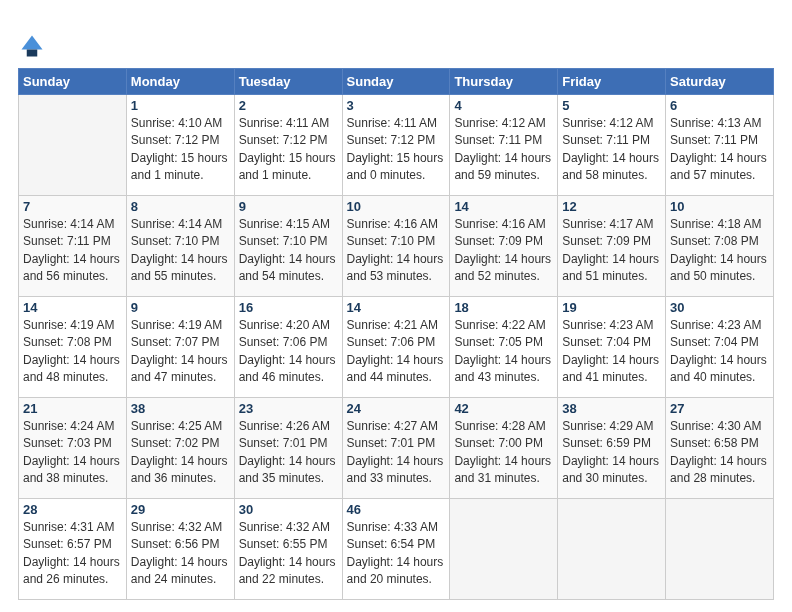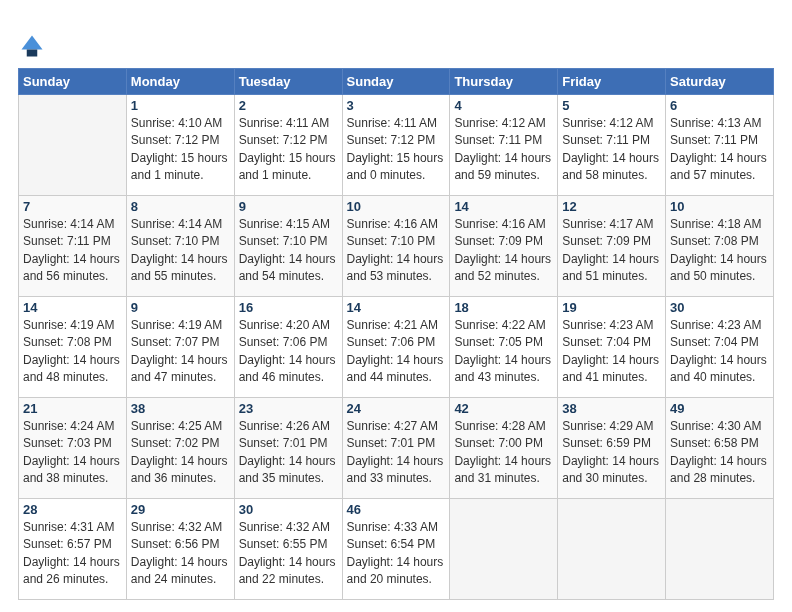--- a/index.html
+++ b/index.html
@@ -244,21 +244,21 @@
           </td>
           <td>
             <div class="day-number">42</div>
             <div class="day-info">Sunrise: 4:28 AM<br>Sunset: 7:00 PM<br>Daylight: 14 hours and 31 minutes.</div>
           </td>
           <td>
             <div class="day-number">38</div>
             <div class="day-info">Sunrise: 4:29 AM<br>Sunset: 6:59 PM<br>Daylight: 14 hours and 30 minutes.</div>
           </td>
           <td>
-            <div class="day-number">49</div>
+            <div class="day-number">27</div>
             <div class="day-info">Sunrise: 4:30 AM<br>Sunset: 6:58 PM<br>Daylight: 14 hours and 28 minutes.</div>
           </td>
         </tr>
         <tr>
           <td>
             <div class="day-number">28</div>
             <div class="day-info">Sunrise: 4:31 AM<br>Sunset: 6:57 PM<br>Daylight: 14 hours and 26 minutes.</div>
           </td>
           <td>
             <div class="day-number">29</div>

